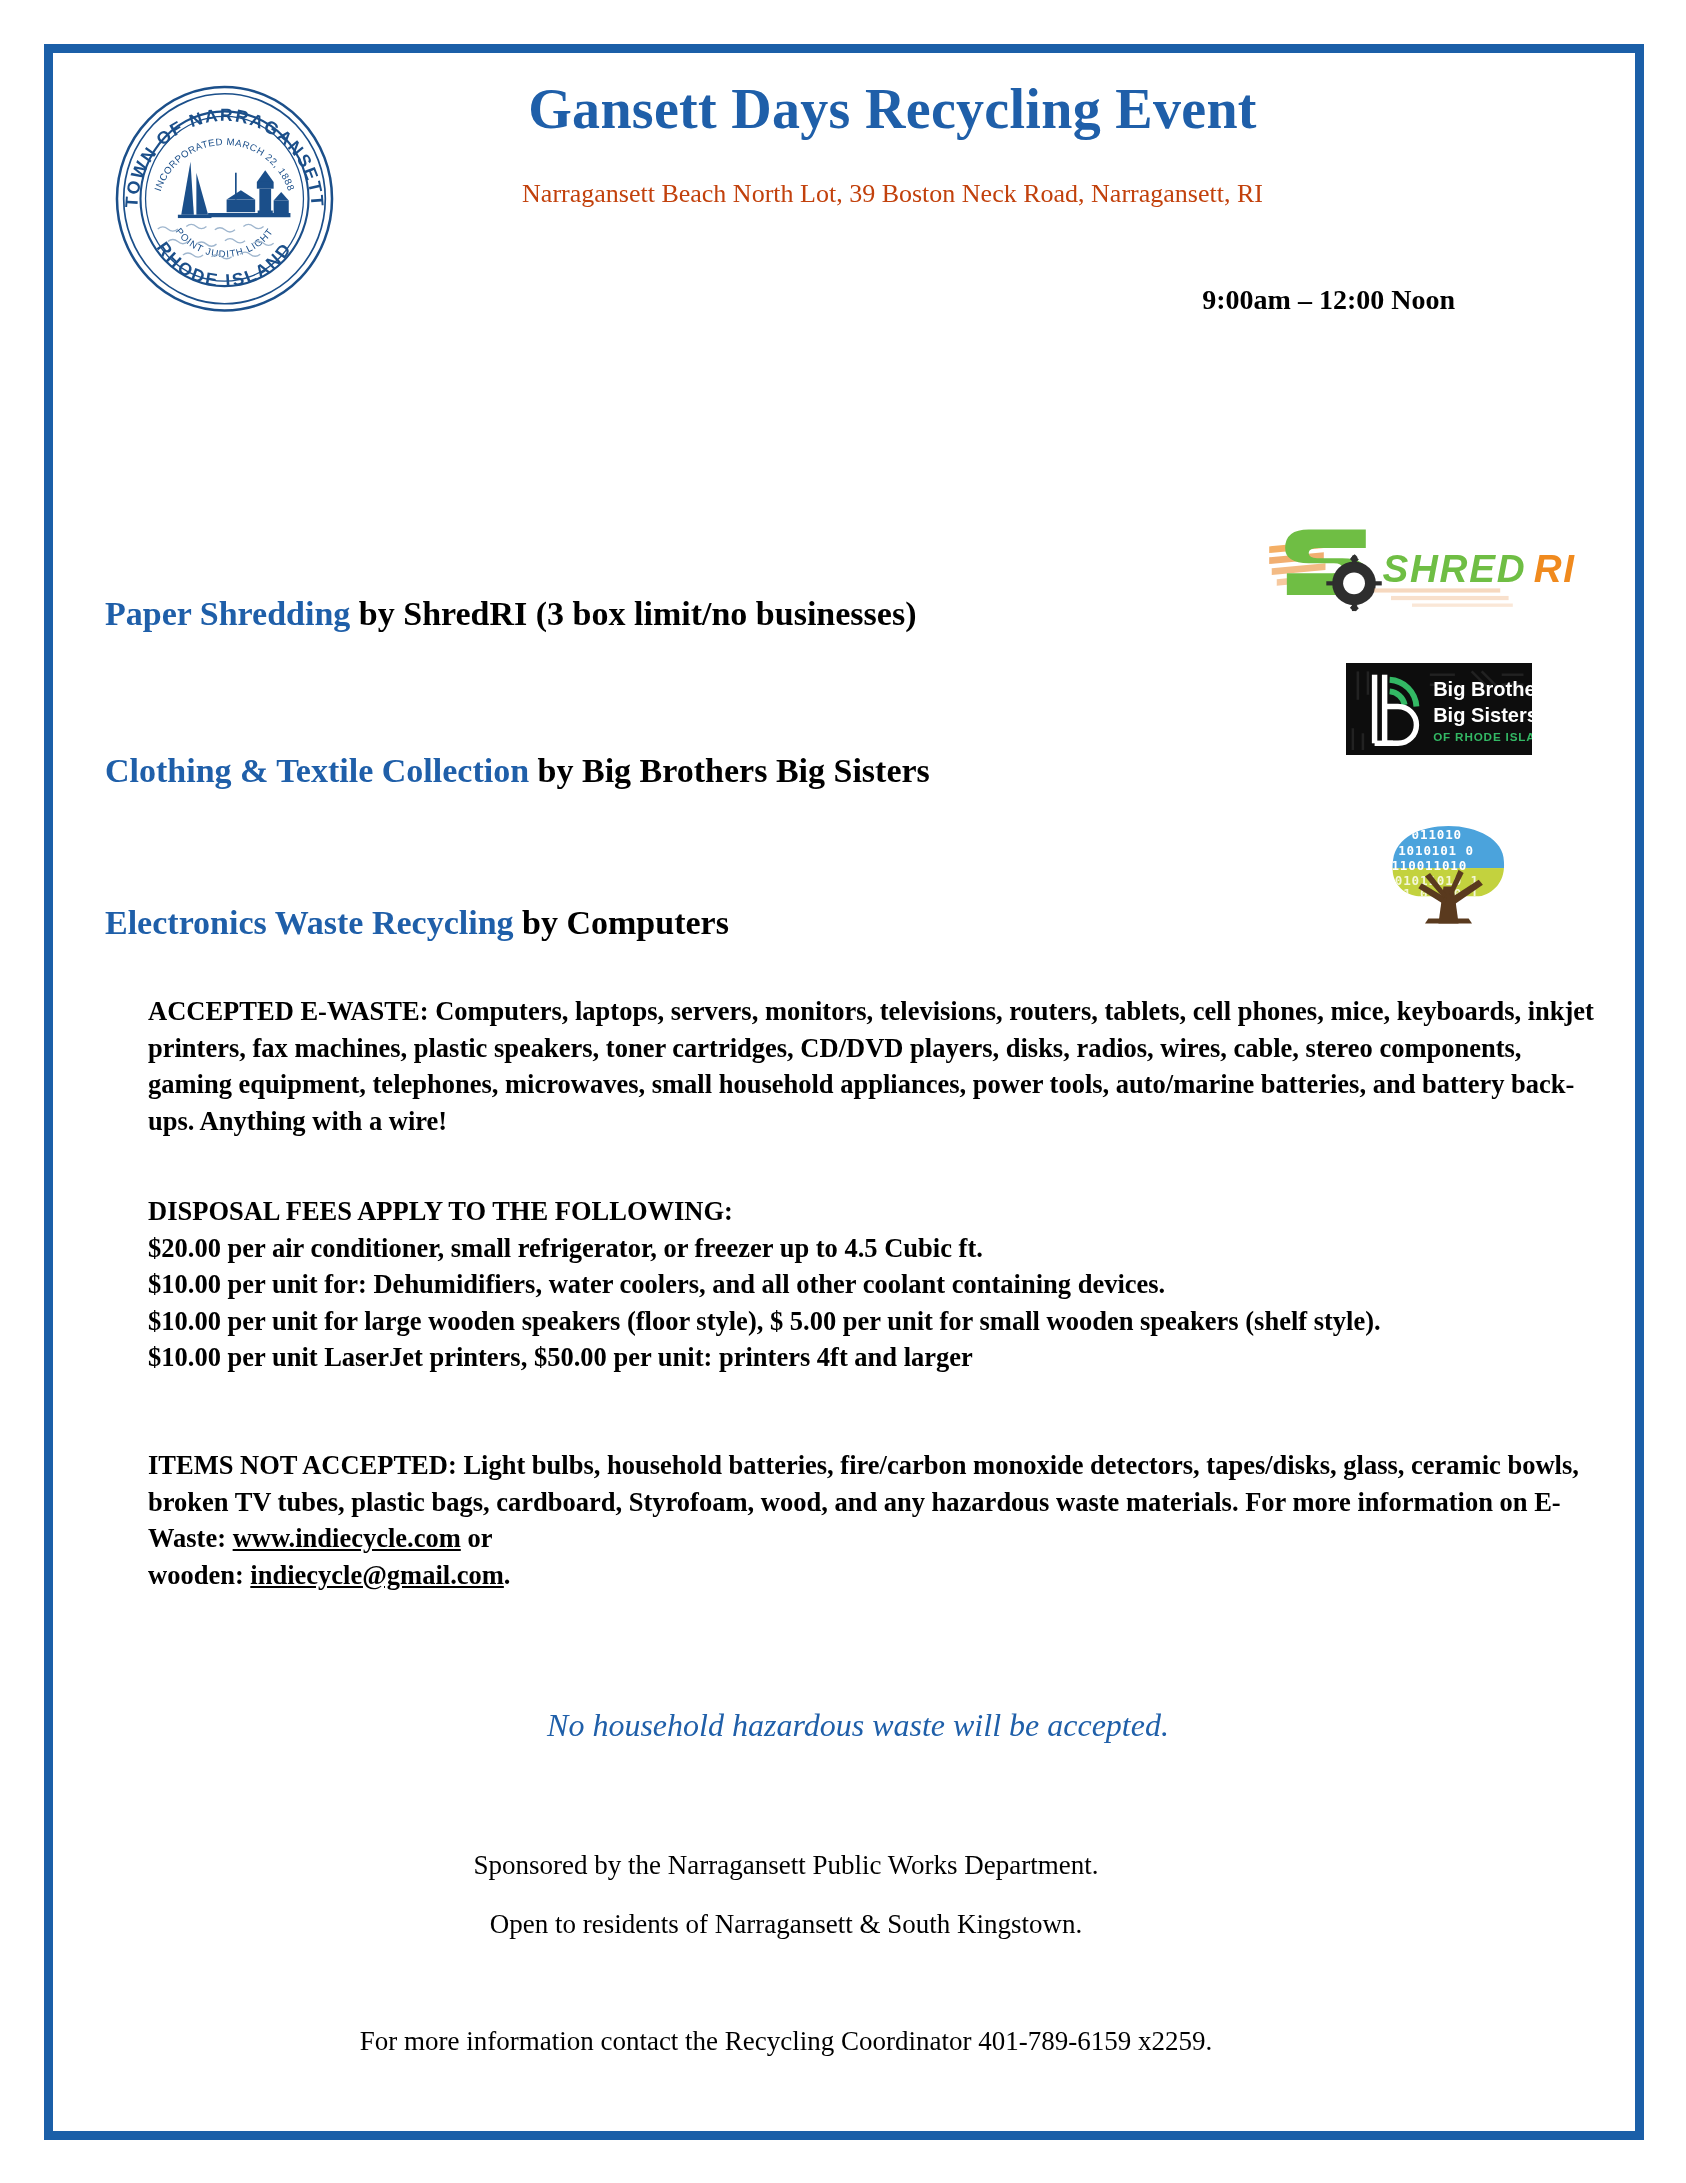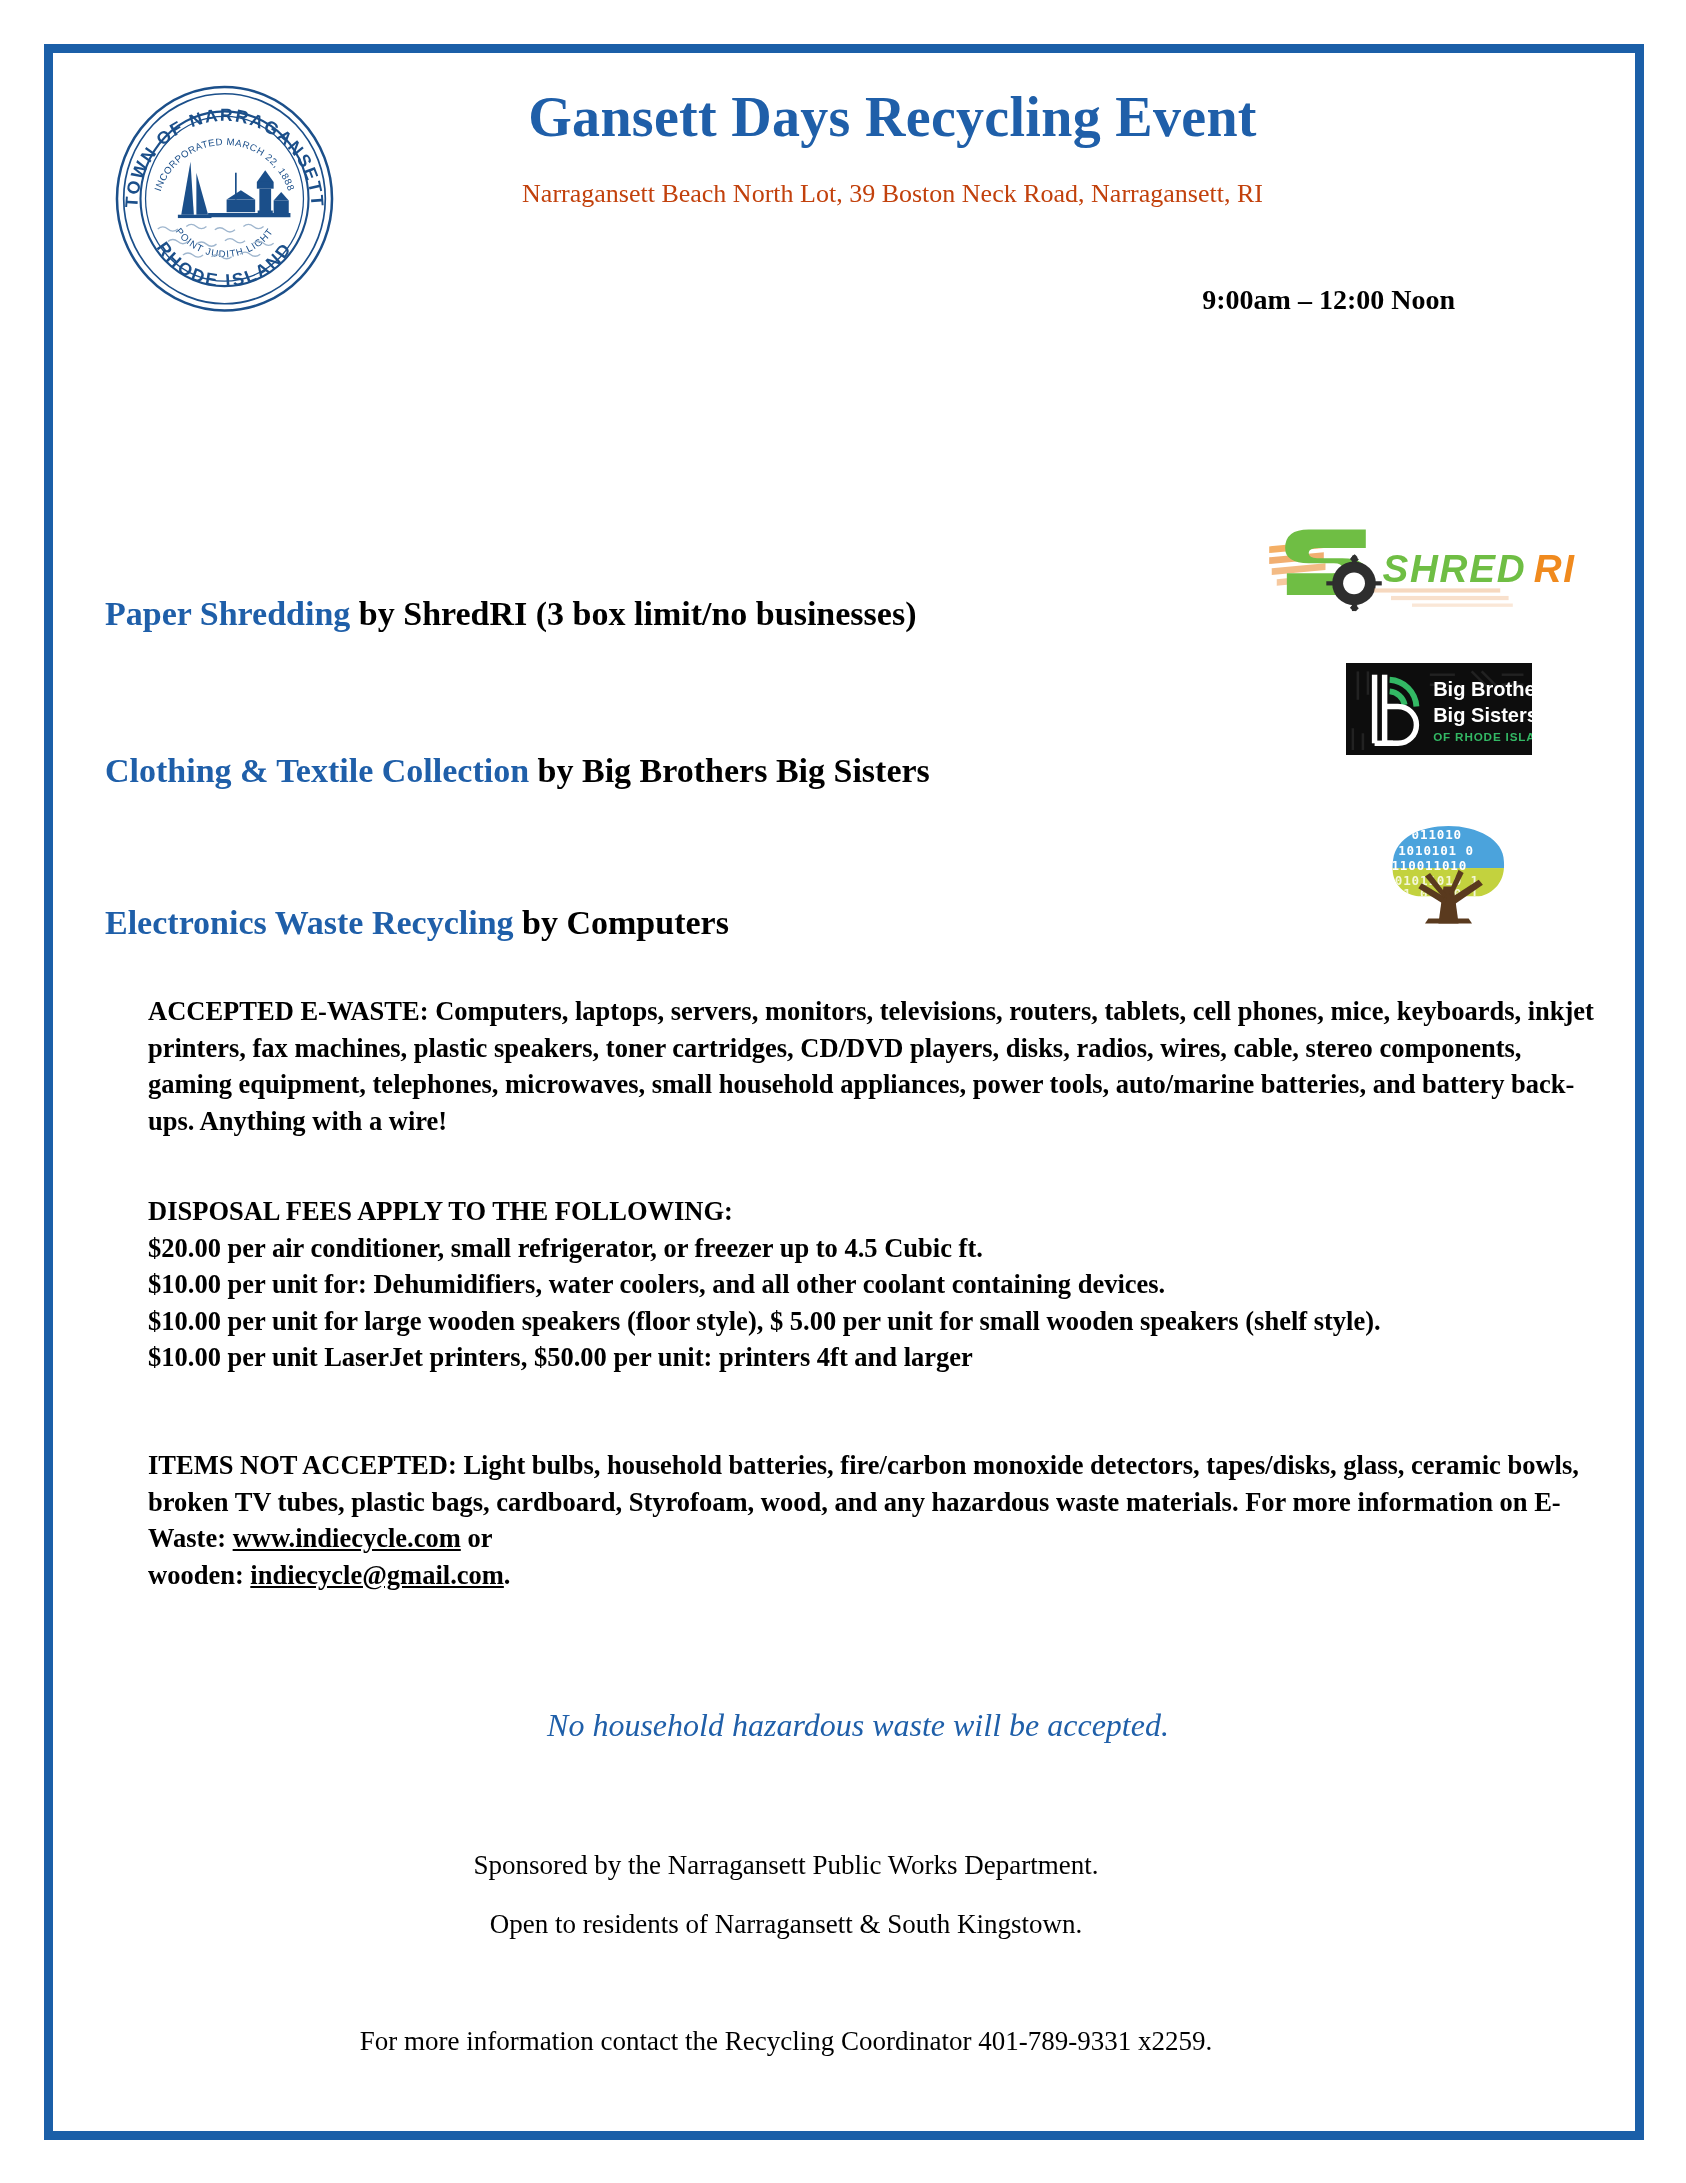--- a/index.html
+++ b/index.html
@@ -50,21 +50,21 @@
     position: absolute;
     left: 56px;
     top: 29px;
     width: 231px;
     height: 231px;
   }
 
   .title {
     position: absolute;
     left: 277px;
-    top: 32px;
+    top: 24px;
     width: 1125px;
     text-align: center;
     font-size: 56px;
     font-weight: bold;
     color: #1F5FA9;
     letter-spacing: 0.3px;
     white-space: nowrap;
   }
 
   .subtitle-address {
@@ -365,18 +365,18 @@
 
       <div class="body-block" style="top: 1394px;">
         <span>ITEMS NOT ACCEPTED:</span><span> Light bulbs, household batteries, fire/carbon monoxide detectors, tapes/disks, glass, ceramic bowls, broken TV tubes, plastic bags, cardboard, Styrofoam, wood, and any hazardous waste materials. For more information on E-Waste: </span><span class="ul">www.indiecycle.com</span><span> or</span><br>
         <span>wooden:  </span><span class="ul">indiecycle@gmail.com</span><span>.</span>
       </div>
 
       <div class="note-italic" style="top: 1654px; padding-left: 29px;">No household hazardous waste will be accepted.</div>
 
       <div class="footer-line" style="top: 1797px;">Sponsored by the Narragansett Public Works Department.</div>
       <div class="footer-line" style="top: 1856px;">Open to residents of Narragansett &amp; South Kingstown.</div>
-      <div class="footer-line" style="top: 1973px;">For more information contact the Recycling Coordinator 401-789-9331 x2259.</div>
+      <div class="footer-line" style="top: 1973px;">For more information contact the Recycling Coordinator 401-789-6159 x2259.</div>
 
     </div>
   </div>
 </div>
 
 
 </body></html>

